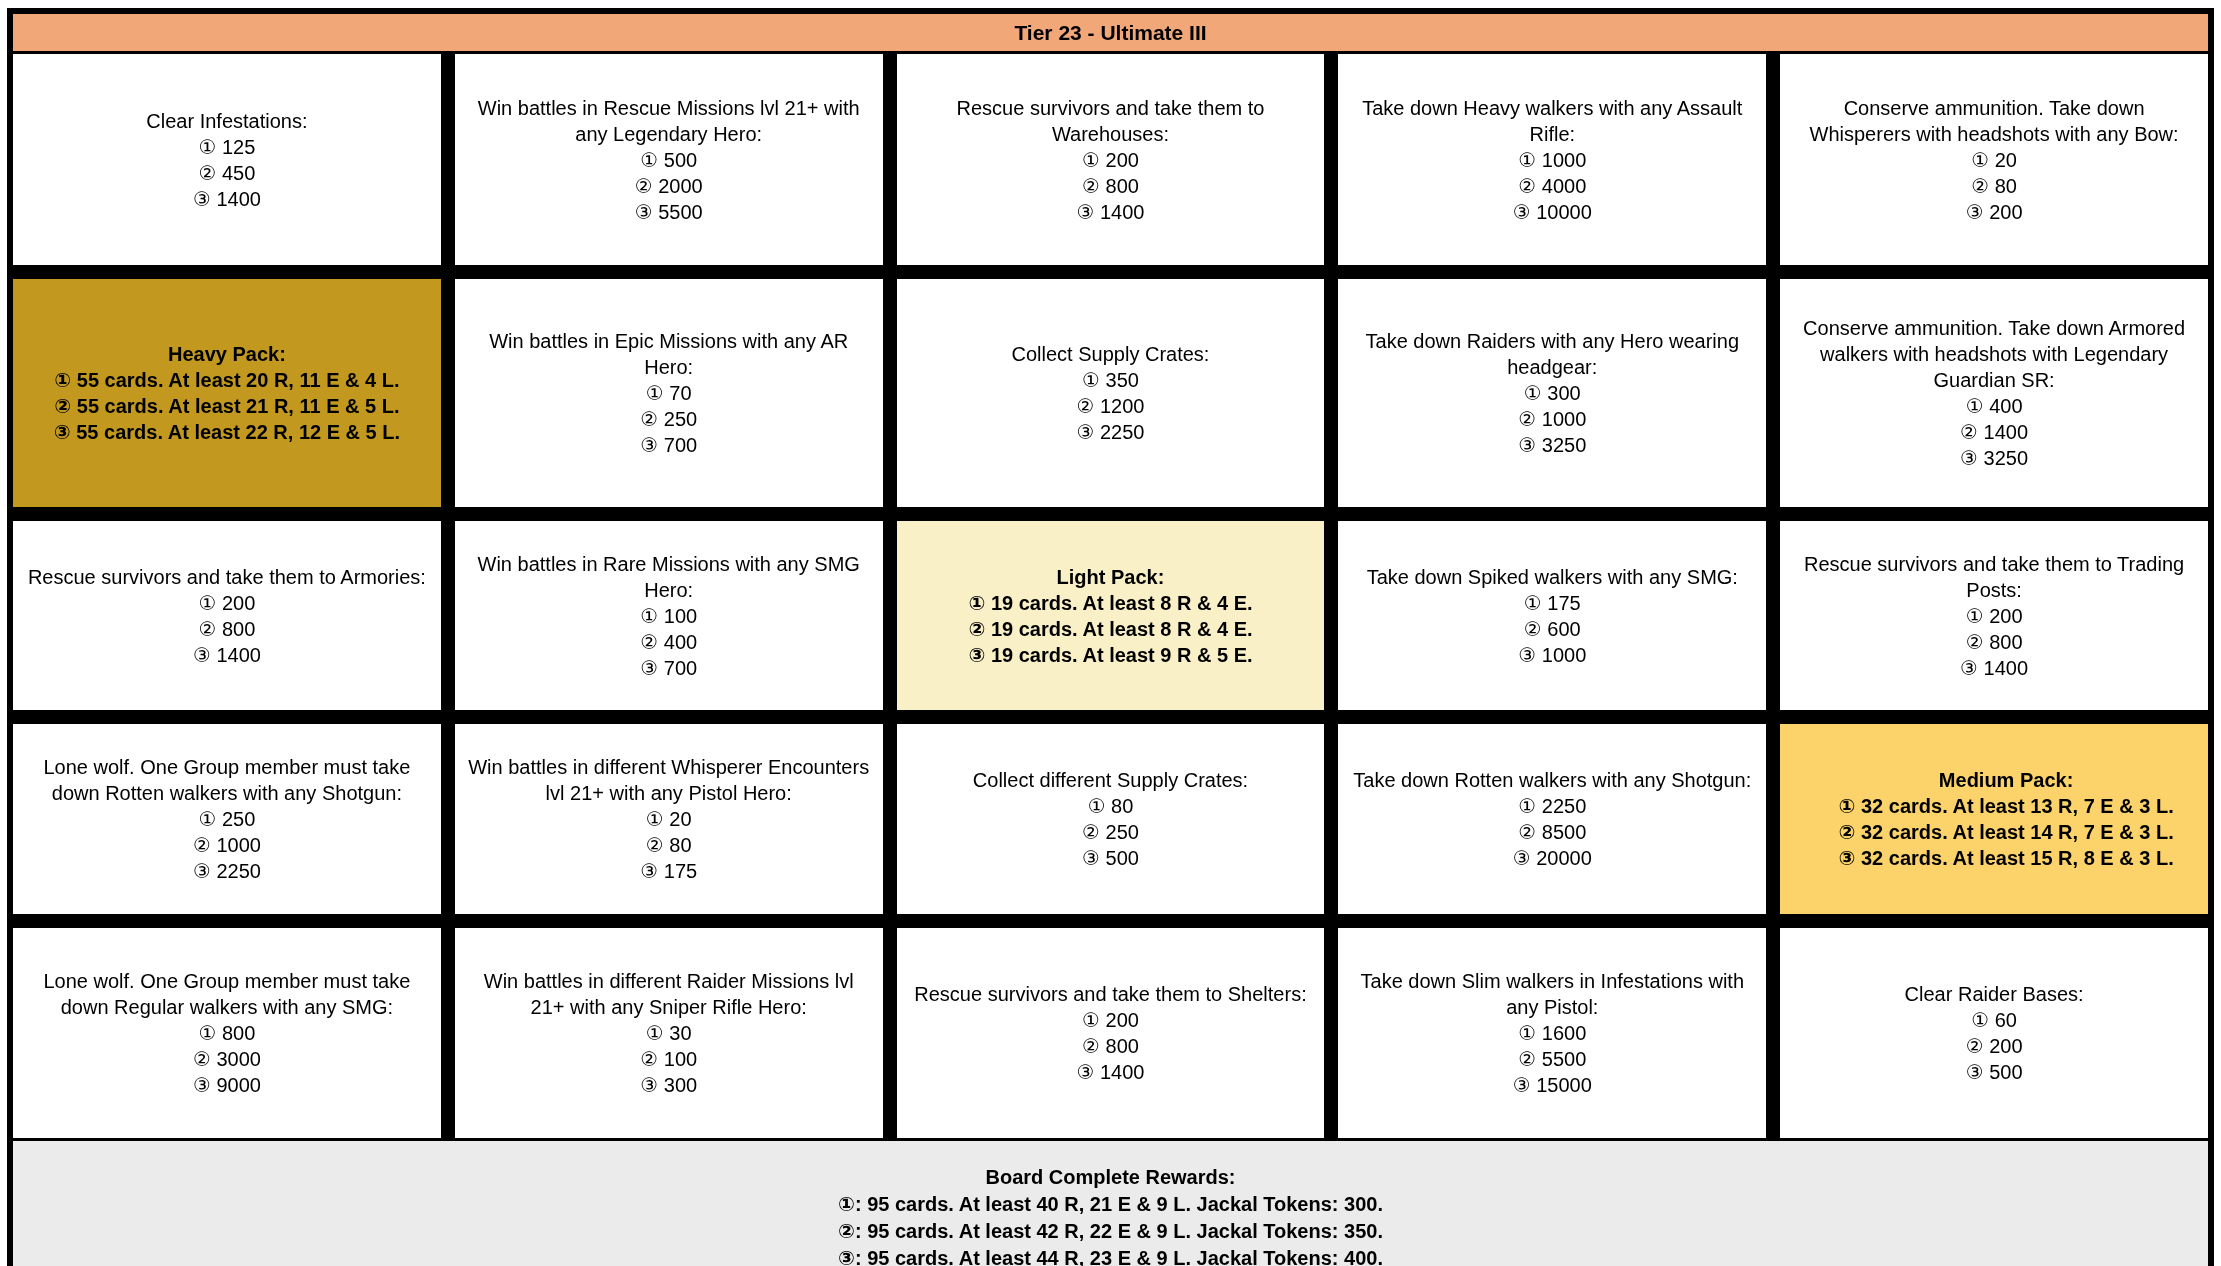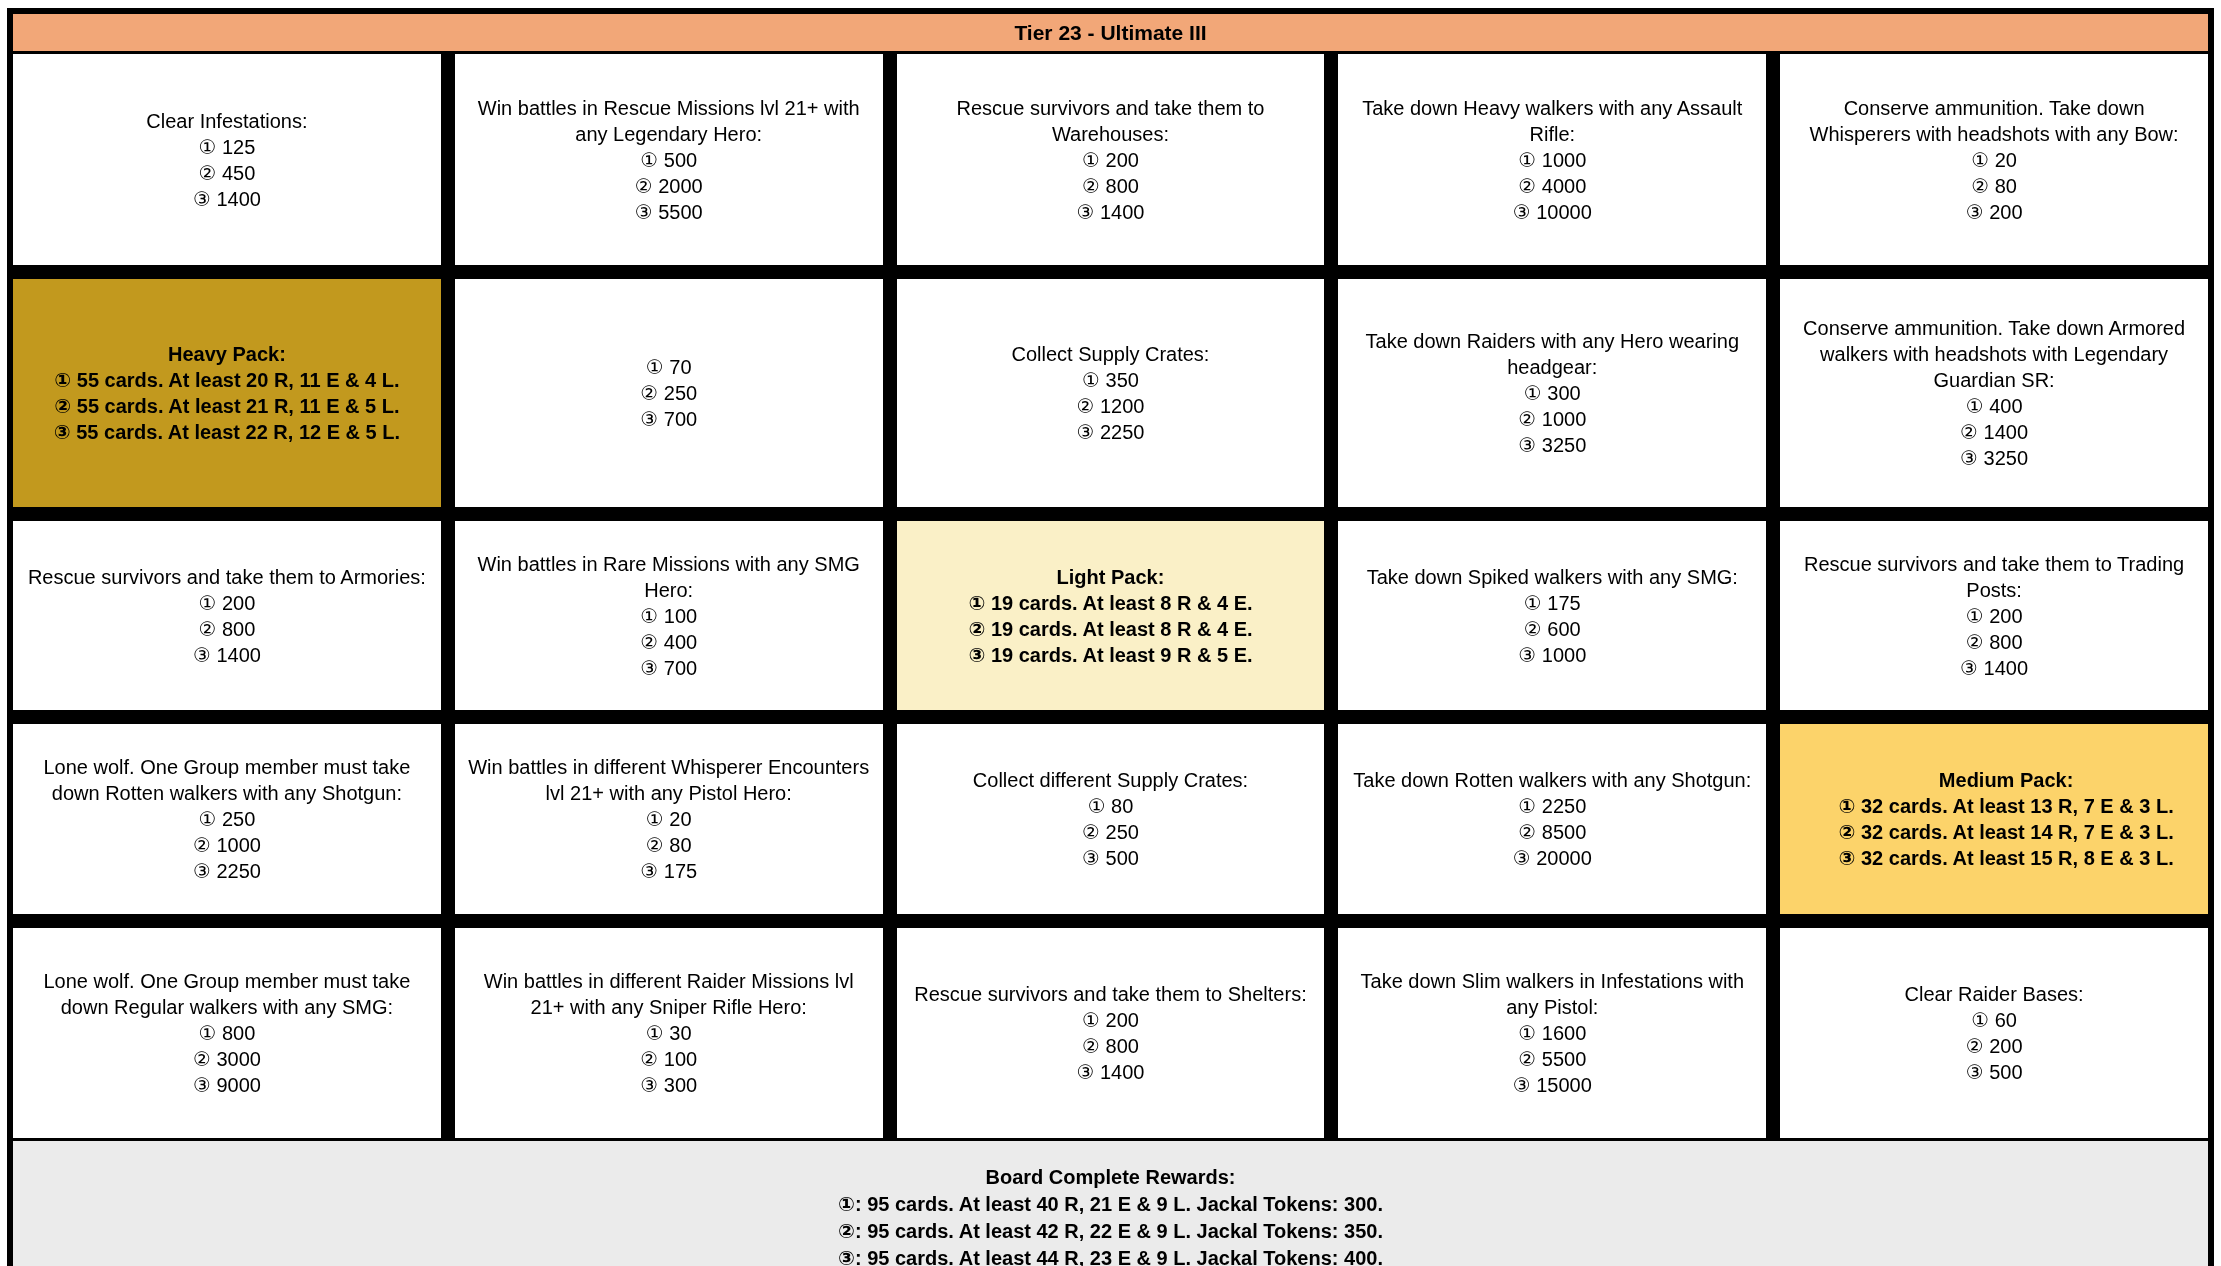--- a/index.html
+++ b/index.html
@@ -96,20 +96,21 @@
         <div class="tier-line">② 80</div>
         <div class="tier-line">③ 200</div>
       </div>
       <div class="cell pack" style="background: rgb(194, 153, 30);">
         <div class="cell-title">Heavy Pack:</div>
         <div class="tier-line">① 55 cards. At least 20 R, 11 E &amp; 4 L.</div>
         <div class="tier-line">② 55 cards. At least 21 R, 11 E &amp; 5 L.</div>
         <div class="tier-line">③ 55 cards. At least 22 R, 12 E &amp; 5 L.</div>
       </div>
       <div class="cell">
+        <div class="cell-title">Win battles in Epic Missions with any AR Hero:</div>
         <div class="tier-line">① 70</div>
         <div class="tier-line">② 250</div>
         <div class="tier-line">③ 700</div>
       </div>
       <div class="cell">
         <div class="cell-title">Collect Supply Crates:</div>
         <div class="tier-line">① 350</div>
         <div class="tier-line">② 1200</div>
         <div class="tier-line">③ 2250</div>
       </div>

